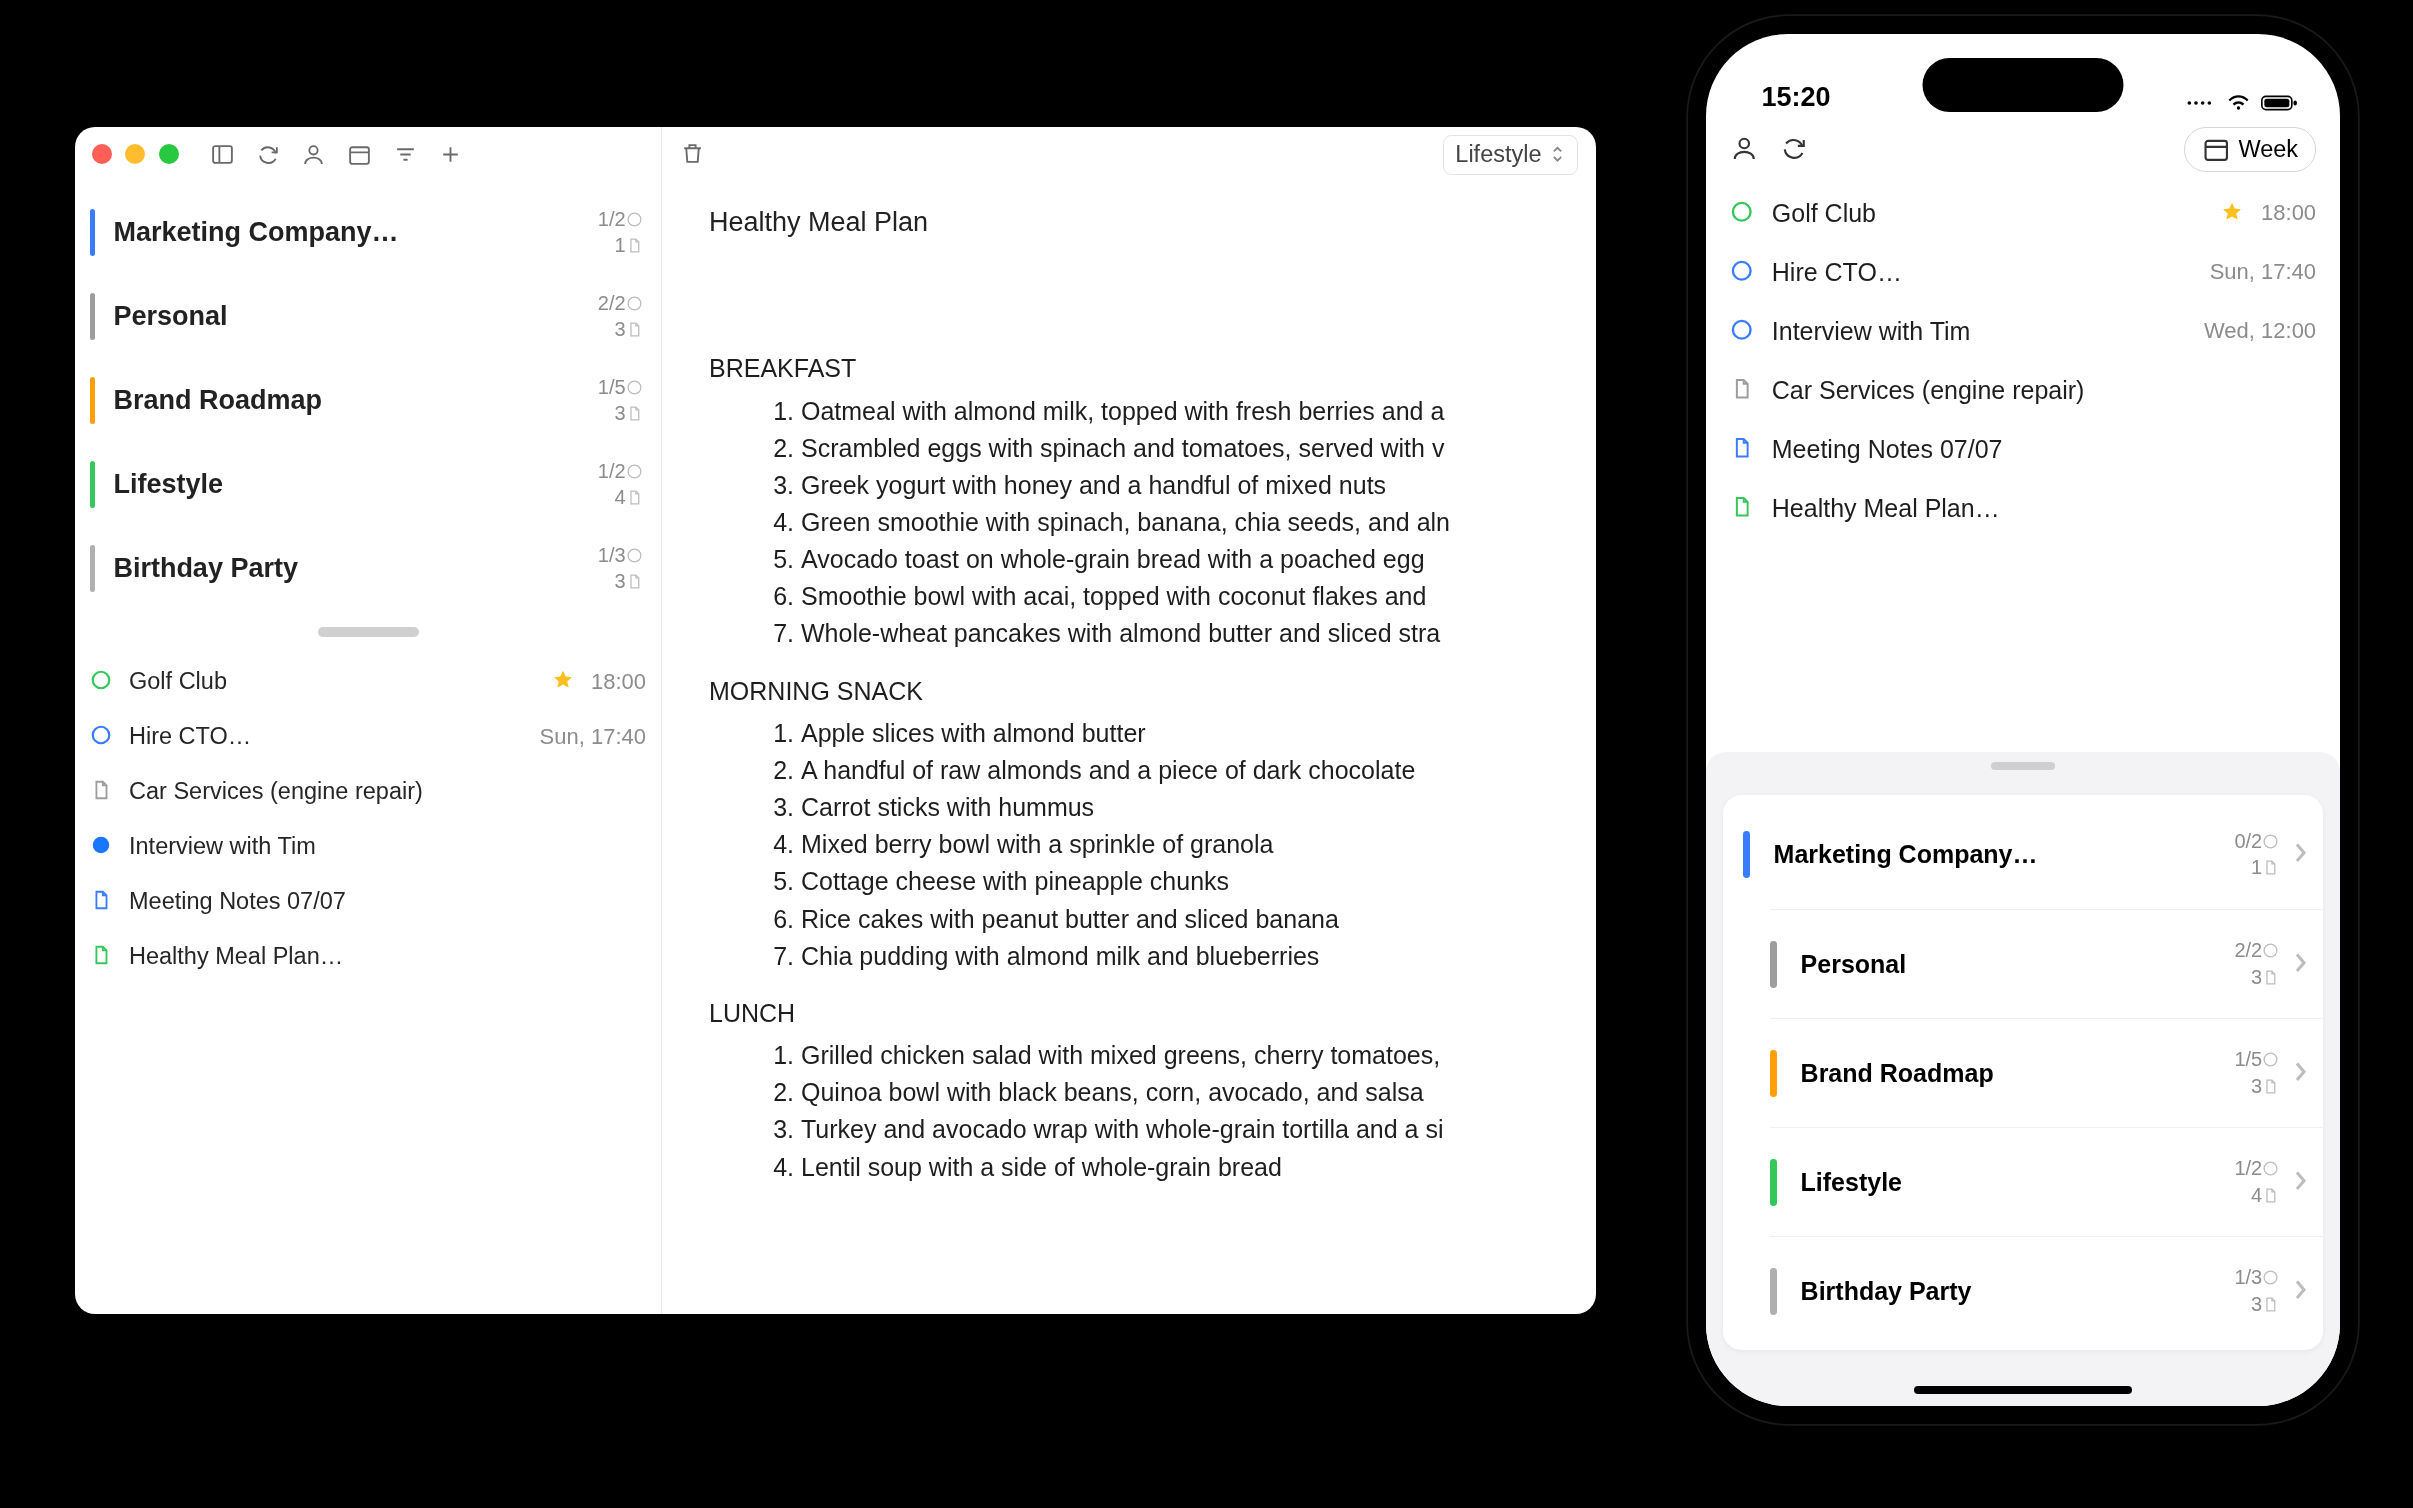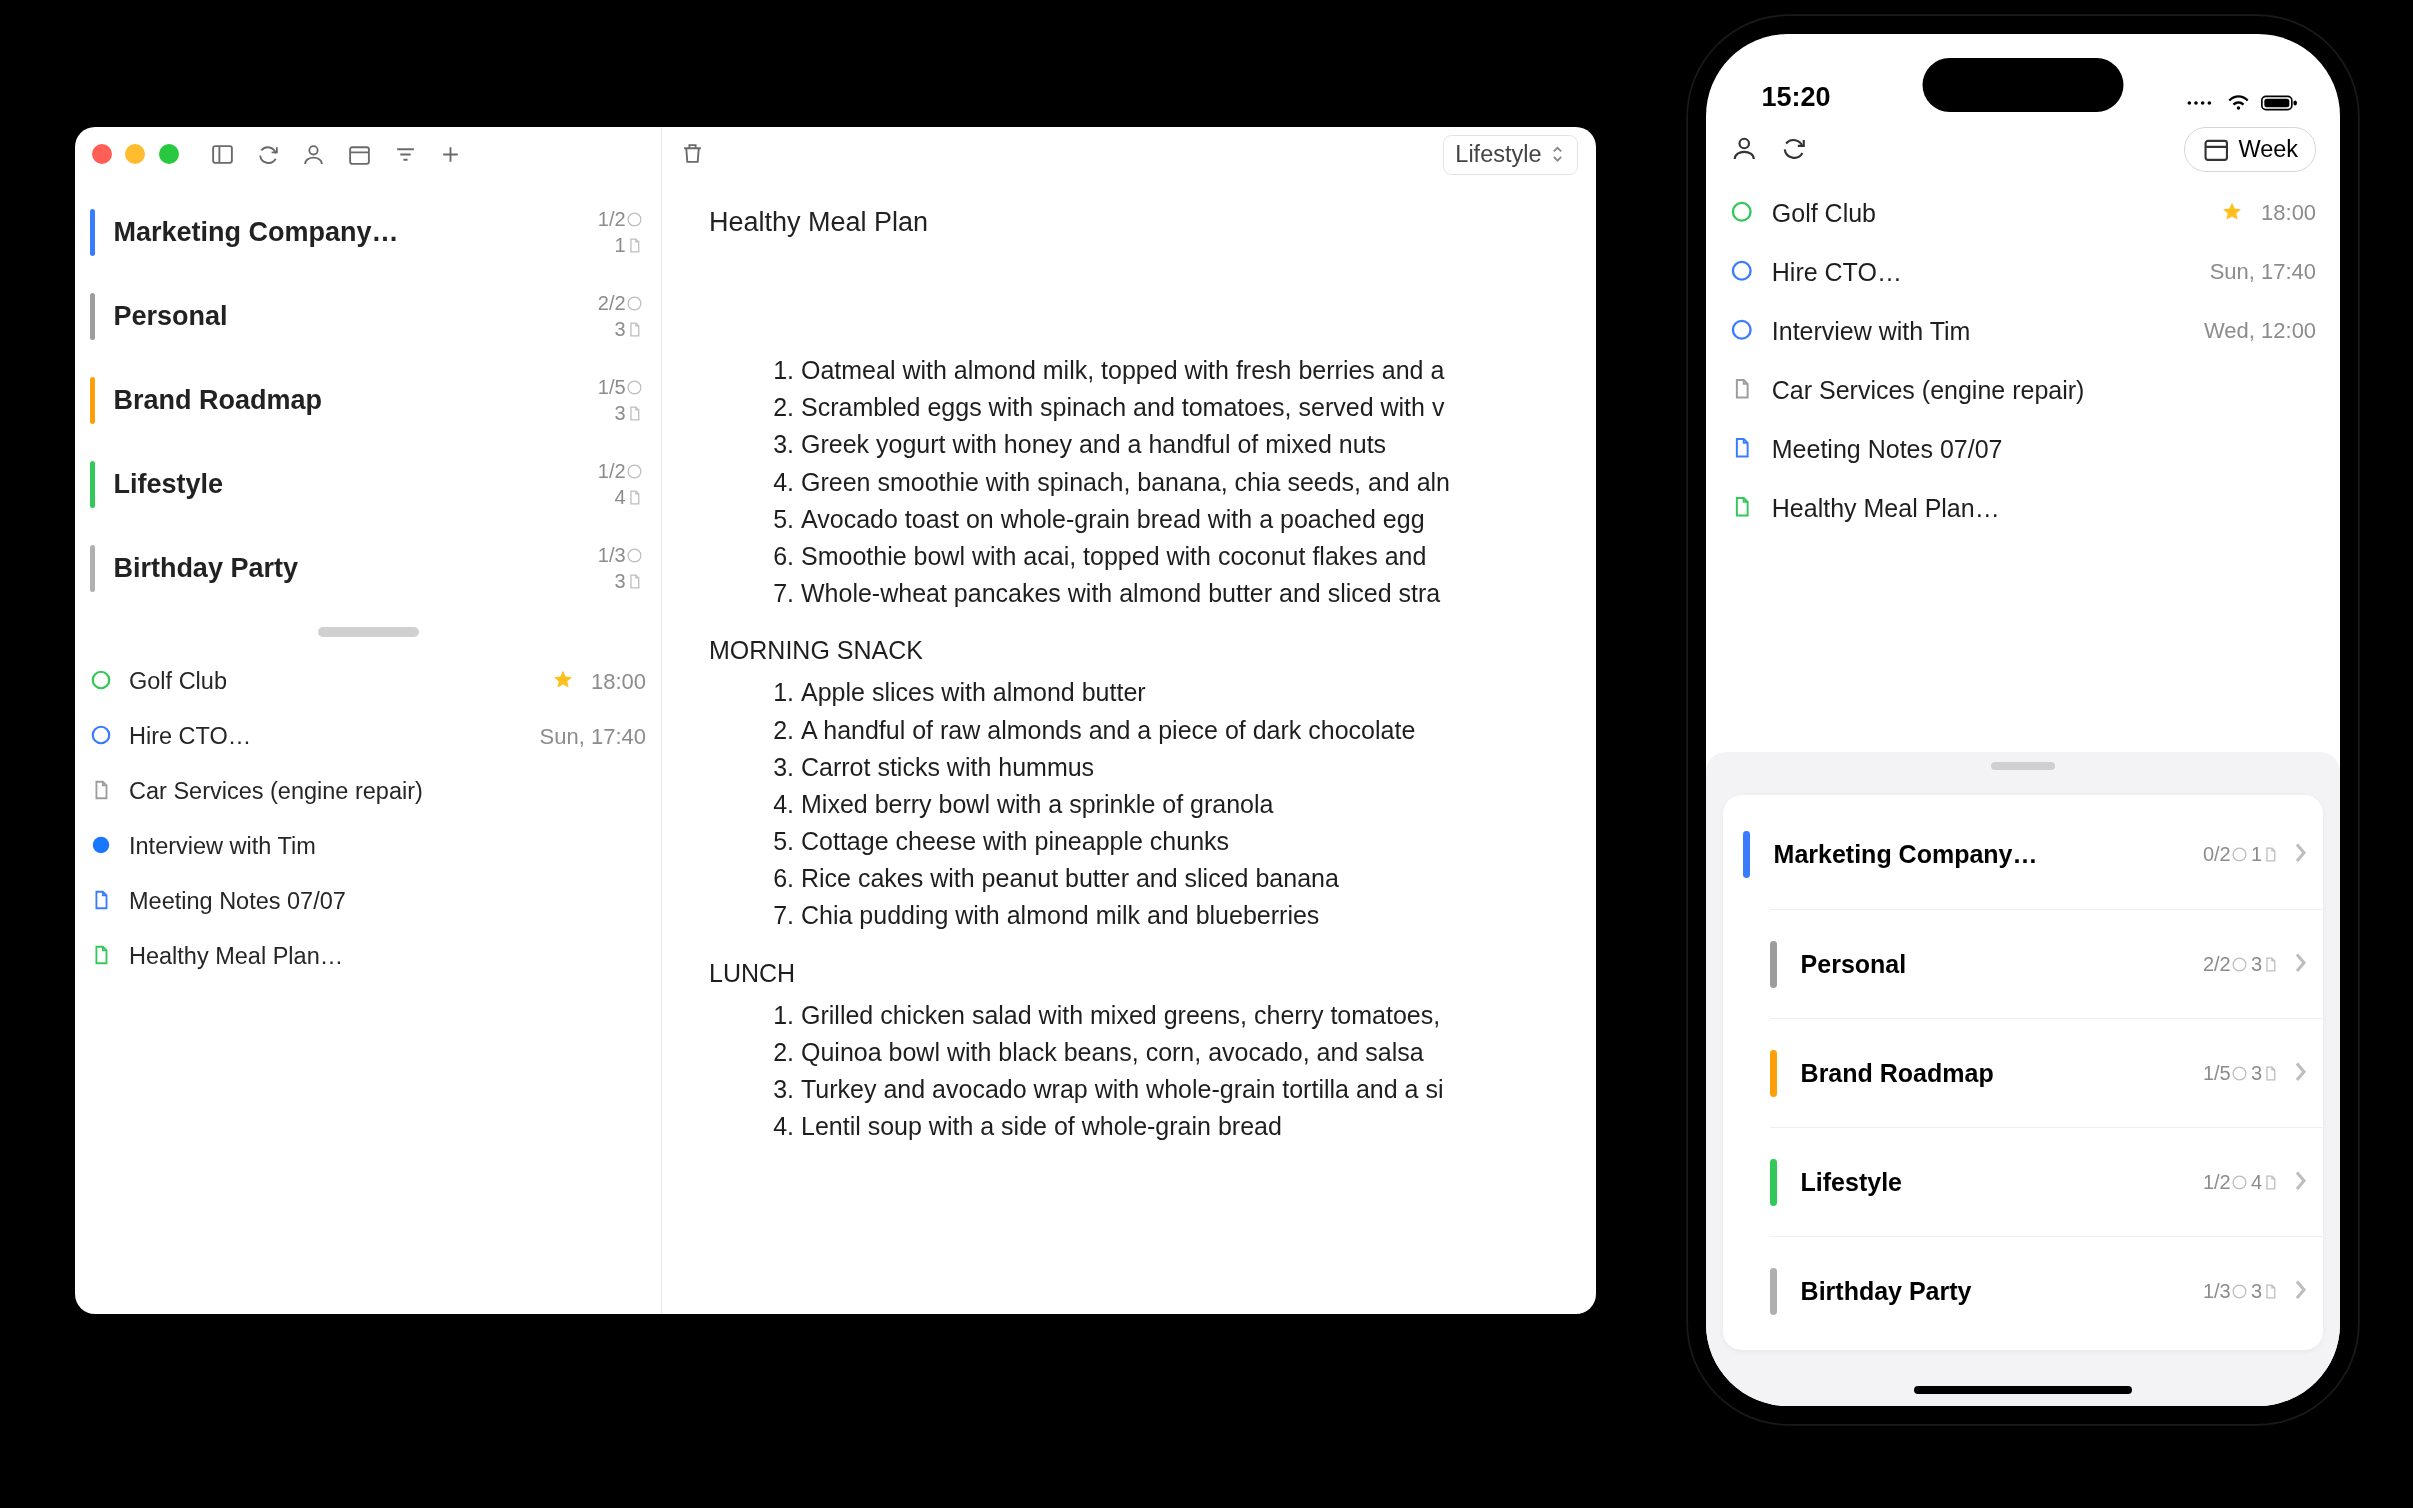--- a/index.html
+++ b/index.html
@@ -109,21 +109,21 @@
   .phone-sheet { margin-top:auto; background:#f3f3f5; border-top-left-radius:20px; border-top-right-radius:20px;
     padding:13.4px 17px 0 17px; height:654px; position:relative;}
   .sheet-handle { width:64px; height:8.4px; background:#cfcfd2; border-radius:5px;
     position:absolute; top:10px; left:50%; transform:translateX(-50%); }
   .sheet-card { background:#fff; border-radius:18.4px; margin-top:30px; padding:5px 0;
     box-shadow: 0 1.7px 5px rgba(0,0,0,.05); }
   .sl-item { display:flex; align-items:center; height:109px; padding: 0 15px 0 20px; }
   .sl-item + .sl-item { border-top:0.8px solid #efefef; margin-left:47px; padding-left:0;}
   .sl-stripe { width:6.7px; height:47px; border-radius:3.4px; margin-right:23.5px; }
   .sl-name { font-size:25px; font-weight:600; flex:1; }
-  .sl-meta { display:flex; align-items:flex-end; gap:3.4px;
+  .sl-meta { display:flex; flex-direction:column; align-items:flex-end; gap:3.4px;
     font-size:20px; color:#8c8c8c; margin-right:13.4px;}
   .chev svg { width:15px; height:23.5px; stroke:#bdbdbd; stroke-width:2.6; fill:none; }
   .home-indicator { position:absolute; left:50%; bottom:11.7px; transform:translateX(-50%);
     width:218px; height:8.4px; background:#000; border-radius:5px; }
 </style>
 </head>
 <body>
 
 <div class="mac">
   <div class="mac-sidebar">
@@ -338,20 +338,21 @@
         <span>Lifestyle</span>
         <svg viewBox="0 0 12 20">
             <path d="M2 7l4-4 4 4"></path>
             <path d="M2 13l4 4 4-4"></path>
           </svg>
       </div>
     </div>
     <div class="note-body">
       <div class="note-title">Healthy Meal Plan</div>
       <div id="note-sections">
+          <div class="note-h">BREAKFAST</div>
      <ol>
        <li>Oatmeal with almond milk, topped with fresh berries and a</li>
             <li>Scrambled eggs with spinach and tomatoes, served with v</li>
             <li>Greek yogurt with honey and a handful of mixed nuts</li>
             <li>Green smoothie with spinach, banana, chia seeds, and aln</li>
             <li>Avocado toast on whole-grain bread with a poached egg</li>
             <li>Smoothie bowl with acai, topped with coconut flakes and</li>
             <li>Whole-wheat pancakes with almond butter and sliced stra</li>
      </ol>
           <div class="note-h">MORNING SNACK</div>

